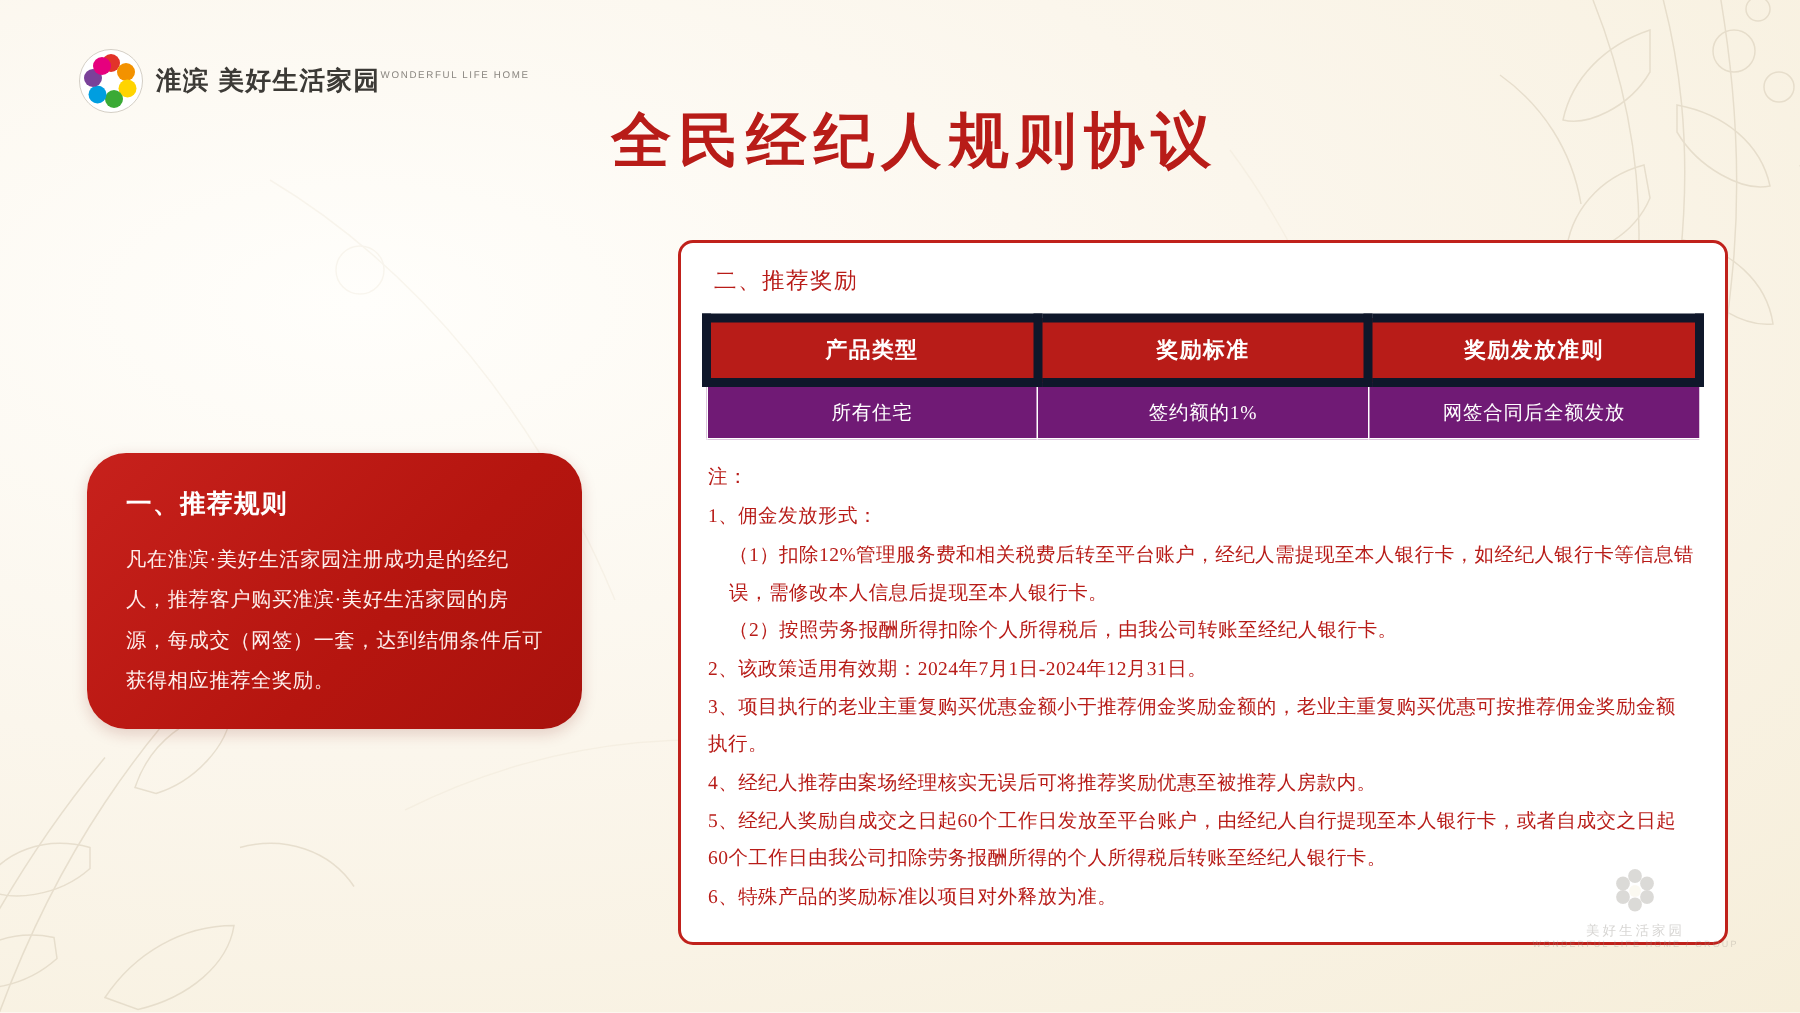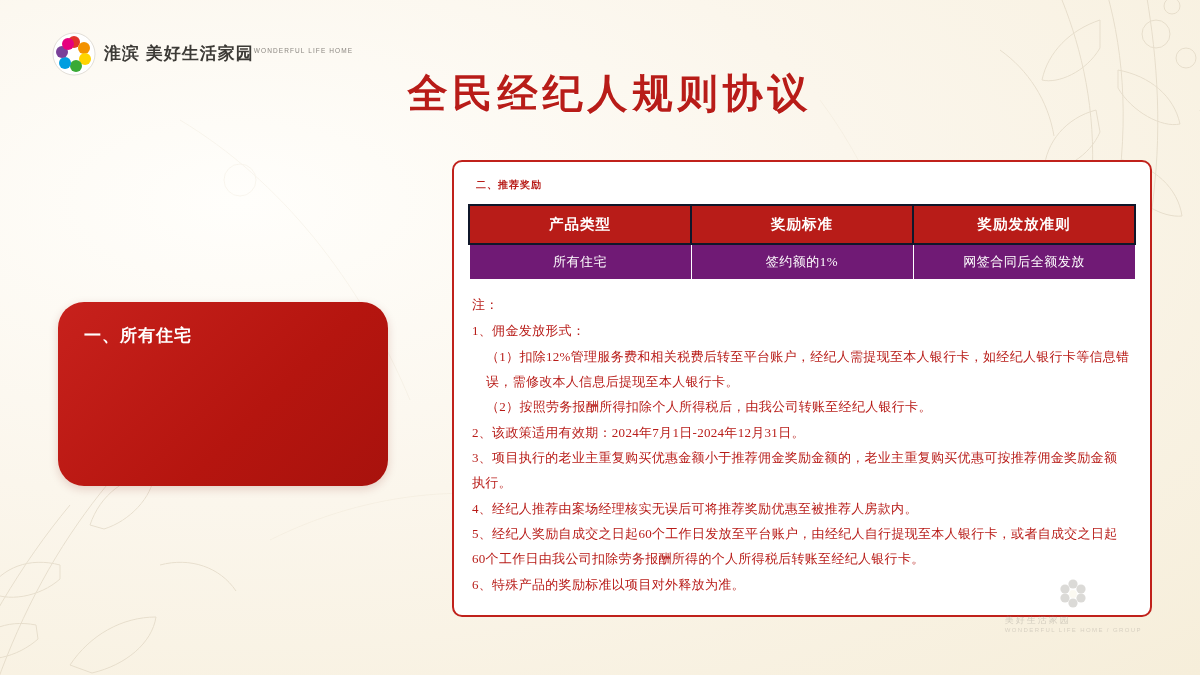--- a/index.html
+++ b/index.html
@@ -141,39 +141,39 @@
     top: 160px;
     width: 700px;
     min-height: 290px;
     background: #ffffff;
     border: 2px solid #c0211b;
     border-radius: 10px;
     box-sizing: border-box;
     padding: 14px 14px 18px 14px;
   }
   .panel-title {
-    font-size: 10px;
-    font-weight: bold;
+    font-size: 15px;
+    font-weight: normal;
     color: #b81c18;
     letter-spacing: 1px;
     margin: 2px 0 12px 8px;
   }
   table.reward {
     width: 100%;
     border-collapse: collapse;
     table-layout: fixed;
   }
   table.reward th {
     background: #b81c18;
     color: #ffffff;
     font-size: 14.5px;
     font-weight: bold;
     letter-spacing: 1px;
     padding: 9px 4px;
-    border: 2px solid #0f172a;
+    border: 6px solid #0f172a;
     text-align: center;
   }
   table.reward td {
     background: #701a75;
     color: #ffffff;
     font-size: 13px;
     padding: 8px 4px;
     border: 1px solid #ffffff;
     text-align: center;
     letter-spacing: 0.5px;
@@ -194,23 +194,23 @@
     white-space: pre-wrap;
   }
   .note-indent {
     text-indent: 0;
     padding-left: 14px;
   }
 
   
   .watermark {
     position: absolute;
-    right: 58px;
+    right: 41px;
     bottom: 42px;
-    text-align: left;
+    text-align: center;
     opacity: 0.35;
   }
   .wm-mark {
     width: 34px;
     height: 34px;
     margin: 0 auto 3px auto;
     position: relative;
   }
   .wm-cn {
     font-size: 9px;
@@ -299,21 +299,22 @@
       <div class="logo-rule"></div>
       <div class="logo-en">WONDERFUL LIFE HOME</div>
     </div>
   </div>
 
   <div class="title">
     <span>全民经纪人规则协议</span>
   </div>
 
   <div class="card-left">
-    <div class="card-left-title">一、所有住宅</div>
+    <div class="card-left-title">一、推荐规则</div>
+    <div class="card-left-body">凡在淮滨·美好生活家园注册成功是的经纪人，推荐客户购买淮滨·美好生活家园的房源，每成交（网签）一套，达到结佣条件后可获得相应推荐全奖励。</div>
   </div>
 
   <div class="panel-right">
     <div class="panel-title">二、推荐奖励</div>
 
     <table class="reward">
       <thead>
         <tr>
           <th>产品类型</th>
           <th>奖励标准</th>

